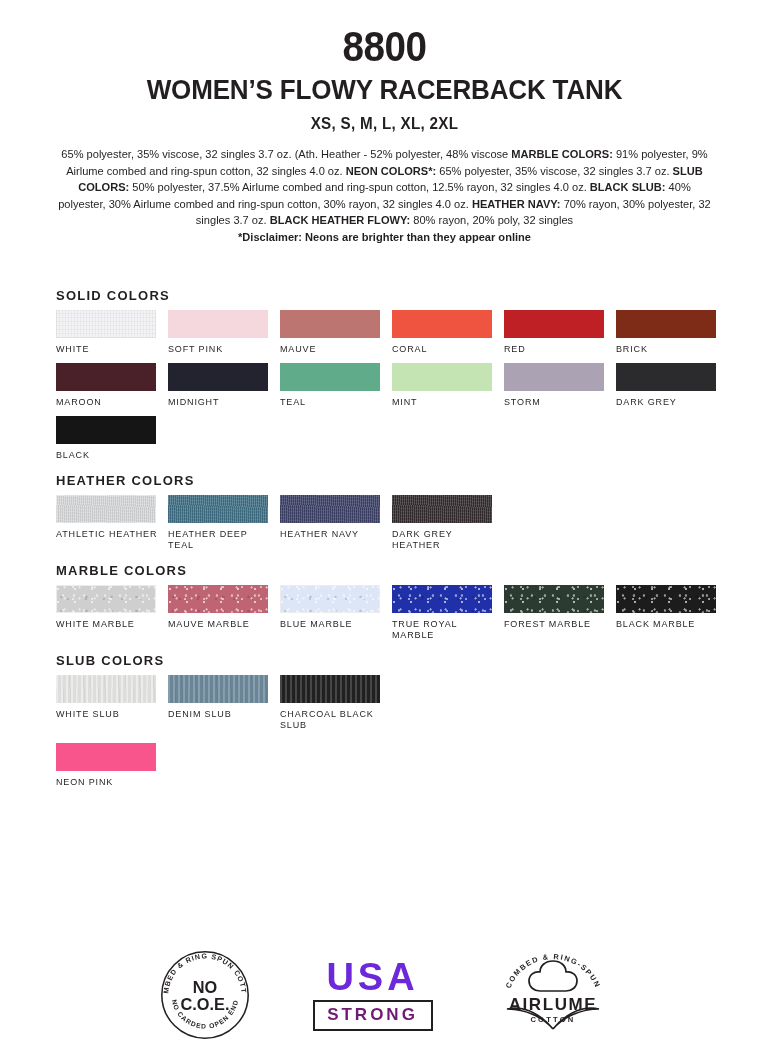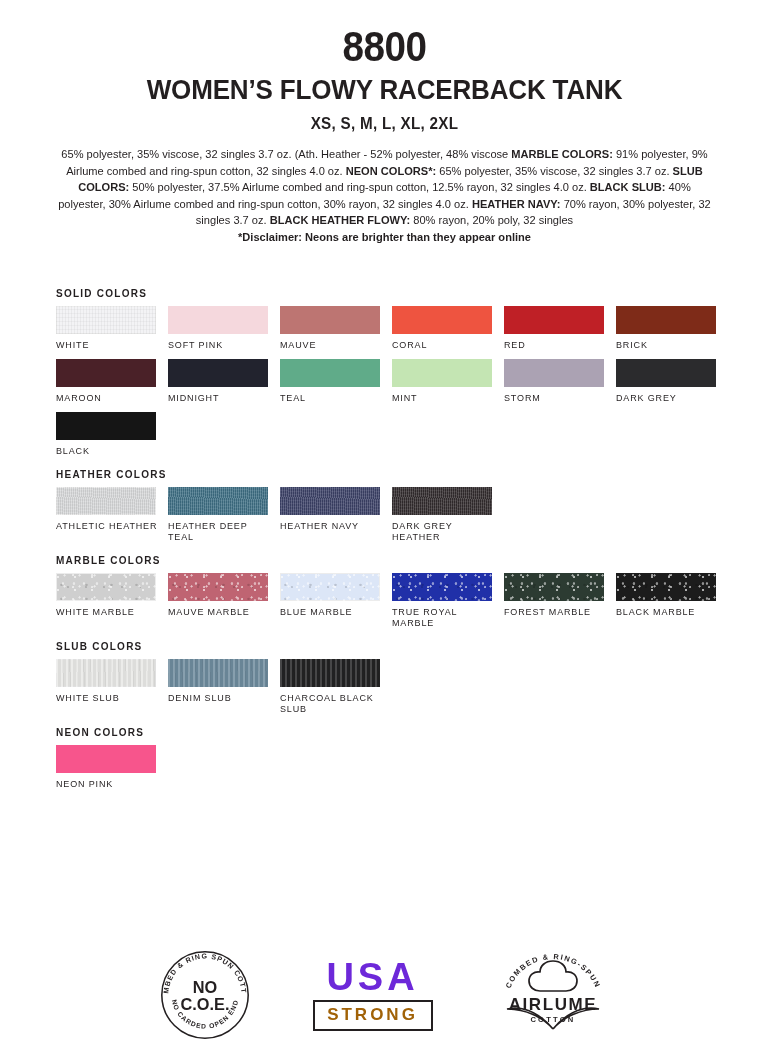--- a/index.html
+++ b/index.html
@@ -72,21 +72,21 @@
 
   
   .groups {
     position: absolute;
     top: 288px;
     left: 56px;
     width: 680px;
   }
   .group { margin-bottom: 4px; }
   .group-title {
-    font-size: 10px;
+    font-size: 13px;
     font-weight: bold;
     letter-spacing: 1.25px;
     color: #231f20;
     margin-bottom: 7px;
     text-transform: uppercase;
   }
   .swatch-grid {
     display: flex;
     flex-wrap: wrap;
   }
@@ -179,21 +179,21 @@
     color: #6d28d9;
     font-family: "Liberation Sans", sans-serif;
   }
   .usa-strong-box {
     border: 2px solid #231f20;
     margin-top: 4px;
     padding: 3px 0 4px 0;
     font-size: 17px;
     font-weight: bold;
     letter-spacing: 3px;
-    color: #a16207;
+    color: #701a75;
   }
   svg { display: block; }
 </style>
 </head>
 <body>
 
 <div class="header">
   <div class="style-number">8800</div>
   <div class="product-name">WOMEN’S FLOWY RACERBACK TANK</div>
   <div class="sizes">XS, S, M, L, XL, 2XL</div>
@@ -323,21 +323,20 @@
           <span class="swatch-chip tex-slub" style="background: rgb(111, 140, 158);"></span>
           <div class="swatch-label">DENIM SLUB</div>
         </div>
         <div class="swatch-cell">
           <span class="swatch-chip tex-slub" style="background: rgb(35, 35, 36);"></span>
           <div class="swatch-label">CHARCOAL BLACK SLUB</div>
         </div>
       </div>
     </div>
     <div class="group">
-      <div class="group-title">NEON COLORS</div>
       <div class="swatch-grid">
         <div class="swatch-cell">
           <span class="swatch-chip" style="background: rgb(247, 85, 140);"></span>
           <div class="swatch-label">NEON PINK</div>
         </div>
       </div>
     </div>
   </div>
 
 <div class="footer">

